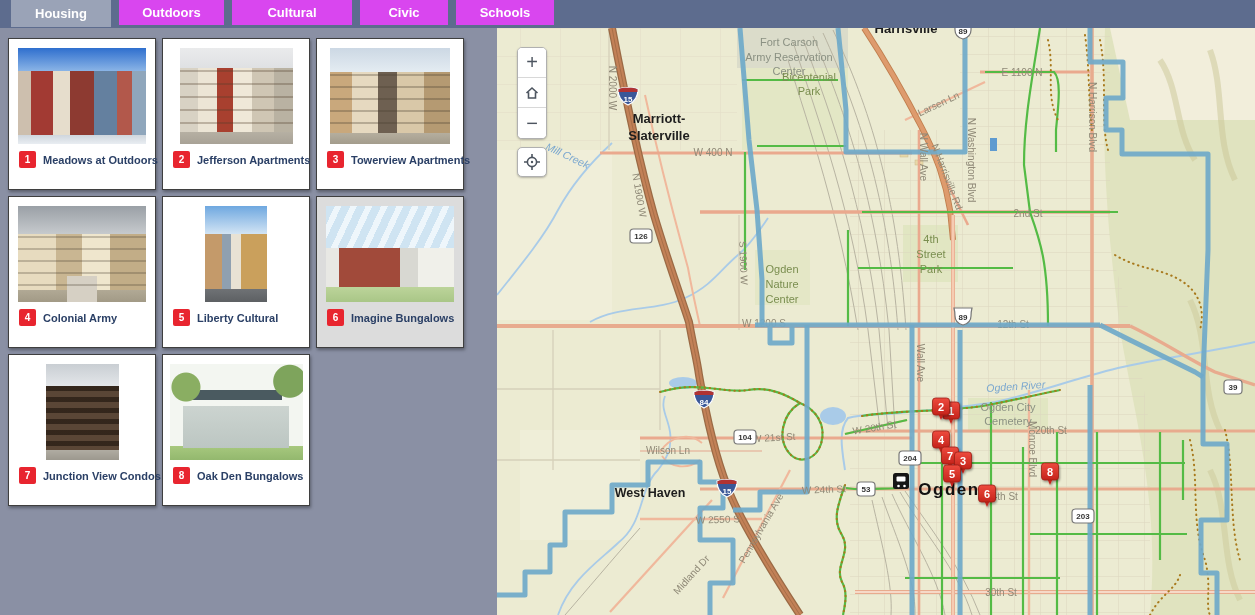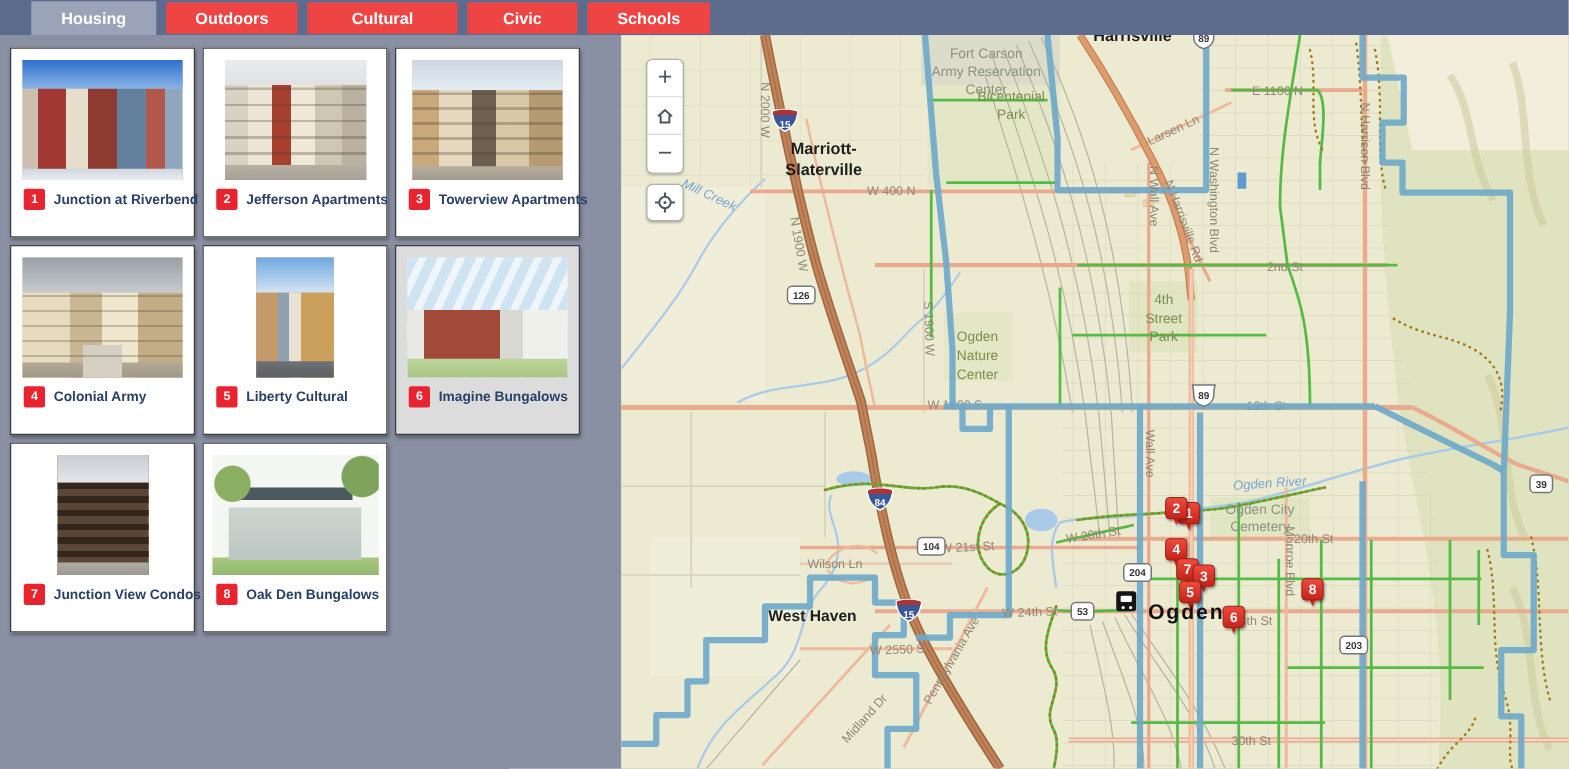--- a/index.html
+++ b/index.html
@@ -1,21 +1,21 @@
 <!DOCTYPE html>
 <html><head>
 <meta charset="utf-8">
 <style>
   html,body{margin:0;padding:0;background:#fff;}
   *{box-sizing:border-box;font-family:"Liberation Sans",sans-serif;}
   .app{position:relative;width:1255px;height:615px;overflow:hidden;background:#8a90a4;}
 
   
-  .topbar{position:absolute;left:0;top:0;width:1255px;height:28px;background:#5d6c8e;display:flex;align-items:center;padding-left:25px;}
-  .tab{height:25px;line-height:25px;text-align:center;color:#fff;font-size:13px;font-weight:bold;background:#ef4444;margin-right:8px;cursor:pointer;}
+  .topbar{position:absolute;left:0;top:0;width:1255px;height:28px;background:#5d6c8e;display:flex;align-items:flex-start;padding-left:11px;}
+  .tab{height:25px;line-height:25px;text-align:center;color:#fff;font-size:13px;font-weight:bold;background:#d946ef;margin-right:8px;cursor:pointer;}
   .tab.t0{width:100px}.tab.t1{width:105px}.tab.t2{width:120px}.tab.t3{width:88px}.tab.t4{width:98px}
   .tab.active{background:#9aa3b7;height:27px;line-height:27px;}
 
   
   .panel{position:absolute;left:0;top:28px;width:497px;height:587px;background:#8a90a4;padding:10px 8px;}
   .grid{display:grid;grid-template-columns:148px 148px 148px;grid-auto-rows:152px;gap:6px;}
   .card{background:#fff;border:1px solid #3f3f3f;box-shadow:1px 2px 3px rgba(0,0,0,.35);position:relative;cursor:pointer;}
   .card.hl{background:#dcdcdc;}
   .ph{margin:9px auto 0;height:96px;background-repeat:no-repeat;background-color:#cfd4d8;}
   .w128{width:128px}.w113{width:113px}.w120{width:120px}.w62{width:62px}.w73{width:73px}.w133{width:133px}
@@ -66,21 +66,21 @@
     <div class="tab t4">Schools</div>
   </div>
 
   <div class="panel">
     <div class="grid">
 
       <div class="card">
         <div class="ph p1 w128"></div>
         <div class="cap">
             <span class="badge">1</span>
-            <span class="clabel">Junction at Riverbend</span>
+            <span class="clabel">Meadows at Outdoors</span>
           </div>
       </div>
       <div class="card">
         <div class="ph p2 w113"></div>
         <div class="cap">
             <span class="badge">2</span>
             <span class="clabel">Jefferson Apartments</span>
           </div>
       </div>
       <div class="card">

